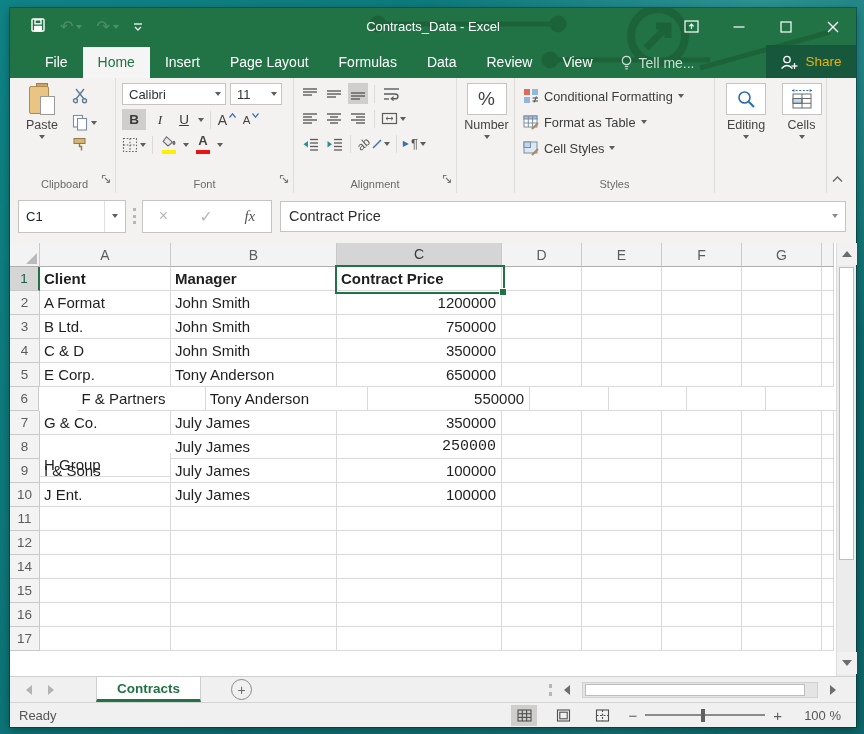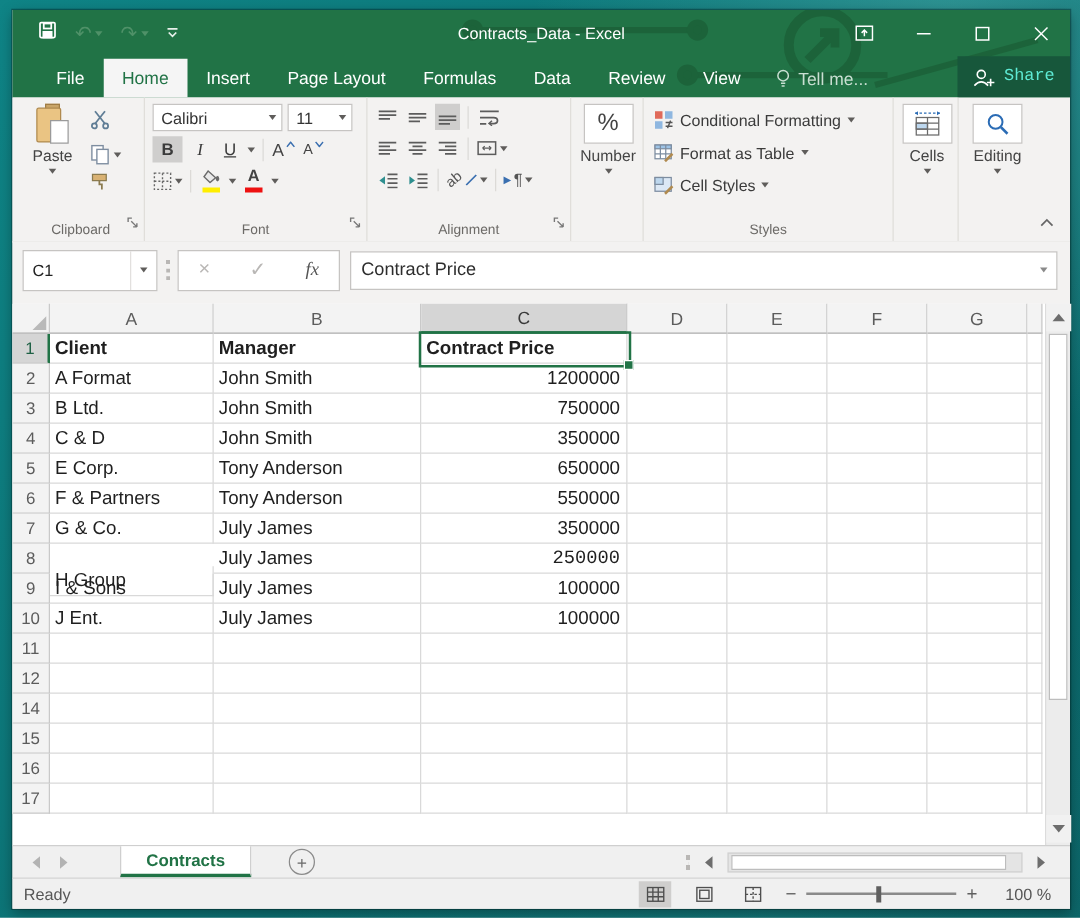--- a/index.html
+++ b/index.html
@@ -16,22 +16,22 @@
   .titlebar{position:absolute;top:0;left:0;right:0;height:37px;display:flex;align-items:center;}
   .qat{display:flex;align-items:center;gap:14px;padding-left:20px;position:relative;z-index:2;}
   .qat .ghost{color:#4f9168;font-family:"DejaVu Sans",sans-serif;font-size:16px;line-height:16px;display:flex;align-items:center;gap:3px;}
   .title{position:absolute;left:0;right:0;text-align:center;color:#fff;font-size:13px;z-index:1;}
   .wincontrols{position:absolute;right:0;top:0;height:37px;display:flex;z-index:2;}
   .wbtn{width:47px;height:37px;display:flex;align-items:center;justify-content:center;}
   .tabsrow{position:absolute;top:37px;left:0;right:0;height:33px;display:flex;align-items:flex-end;padding-left:20px;z-index:2;}
   .mtab{height:31px;line-height:31px;padding:0 15px;color:#fff;font-size:14px;white-space:nowrap;}
   .mtab.active{background:#f5f5f5;color:#217346;}
   .tellme{height:31px;display:flex;align-items:center;gap:6px;color:#c9dfd2;font-size:14px;padding:0 12px;}
-  .share{position:absolute;right:0;top:0;height:33px;width:90px;background:#17573b;color:#5eead4;
-    display:flex;align-items:center;justify-content:center;gap:7px;font-size:13.5px;font-family:Liberation Mono, monospace;}
+  .share{position:absolute;right:0;top:0;height:33px;width:90px;background:#17573b;color:#eab308;
+    display:flex;align-items:center;justify-content:center;gap:7px;font-size:13.5px;}
   
   .ribbon{position:absolute;top:70px;left:0;right:0;height:115px;background:#f3f2f1;
     border-bottom:1px solid #d2d0ce;display:flex;padding-left:4px;}
   .rgroup{position:relative;border-right:1px solid #e0deda;padding:5px 4px 20px 6px;box-sizing:border-box;}
   .rlabel{position:absolute;bottom:3px;left:0;right:0;text-align:center;font-size:11px;color:#6c6a67;}
   .launcher{position:absolute;right:4px;bottom:5px;}
   .bigbtn{display:flex;flex-direction:column;align-items:center;justify-content:flex-start;gap:3px;height:86px;}
   .biglabel{font-size:12.5px;color:#444;}
   .dd{width:0;height:0;border-left:3.5px solid transparent;border-right:3.5px solid transparent;border-top:4px solid #5f5d5b;display:inline-block;vertical-align:middle;}
   .dd.green{border-top-color:#4f9168;}
@@ -516,55 +516,55 @@
           <rect x="1" y="2" width="6.5" height="5.5" fill="#bdd7ee"></rect>
             </g>
           <line x1="9" y1="15" x2="15" y2="9" stroke="#b08a4f" stroke-width="2"></line>
           </svg>
         <span>Cell Styles</span>
         <span class="dd"></span>
       </div>
       <div class="rlabel">Styles</div>
     </div>
 
-    <div class="rgroup" style="width:52px">
-      <div class="bigbtn">
-        <span style="width:38px;height:30px;background:#fff;border:1px solid #c6c4c2;display:flex;align-items:center;justify-content:center;">
-          <svg width="24" height="22" viewBox="0 0 24 22">
-            <g stroke="#2b6cb5" stroke-width="1" stroke-dasharray="2 1.6">
-                <line x1="2" y1="2.5" x2="22" y2="2.5"></line>
-              </g>
-            <path d="M2 2.5 l2.4 -1.6 v3.2 Z M22 2.5 l-2.4 -1.6 v3.2 Z" fill="#2b6cb5"></path>
-            <g stroke="#6a6a6a" fill="#fff" stroke-width="1">
-                <rect x="3" y="6" width="18" height="14"></rect>
-              </g>
-            <rect x="3" y="10.5" width="9" height="4.8" fill="#bdd7ee" stroke="#6a6a6a"></rect>
-            <g stroke="#6a6a6a" stroke-width="1">
-                <line x1="12" y1="6" x2="12" y2="20"></line>
-                <line x1="3" y1="10.5" x2="21" y2="10.5"></line>
-                <line x1="3" y1="15.3" x2="21" y2="15.3"></line>
-              </g>
-            </svg>
-        </span>
-        <span class="biglabel">Cells</span>
-        <span class="dd"></span>
-      </div>
-    </div>
-
     <div class="rgroup" style="width:60px;border-right:none;">
       <div class="bigbtn">
         <span style="width:38px;height:30px;background:#fff;border:1px solid #c6c4c2;display:flex;align-items:center;justify-content:center;">
           <svg width="20" height="20" viewBox="0 0 20 20">
             <g stroke="#2b6cb5" fill="none">
                 <circle cx="8.5" cy="8.5" r="5.5" stroke-width="1.6"></circle>
             <line x1="12.8" y1="12.8" x2="18" y2="18" stroke-width="2"></line>
               </g>
             </svg>
         </span>
         <span class="biglabel">Editing</span>
+        <span class="dd"></span>
+      </div>
+    </div>
+
+    <div class="rgroup" style="width:52px">
+      <div class="bigbtn">
+        <span style="width:38px;height:30px;background:#fff;border:1px solid #c6c4c2;display:flex;align-items:center;justify-content:center;">
+          <svg width="24" height="22" viewBox="0 0 24 22">
+            <g stroke="#2b6cb5" stroke-width="1" stroke-dasharray="2 1.6">
+                <line x1="2" y1="2.5" x2="22" y2="2.5"></line>
+              </g>
+            <path d="M2 2.5 l2.4 -1.6 v3.2 Z M22 2.5 l-2.4 -1.6 v3.2 Z" fill="#2b6cb5"></path>
+            <g stroke="#6a6a6a" fill="#fff" stroke-width="1">
+                <rect x="3" y="6" width="18" height="14"></rect>
+              </g>
+            <rect x="3" y="10.5" width="9" height="4.8" fill="#bdd7ee" stroke="#6a6a6a"></rect>
+            <g stroke="#6a6a6a" stroke-width="1">
+                <line x1="12" y1="6" x2="12" y2="20"></line>
+                <line x1="3" y1="10.5" x2="21" y2="10.5"></line>
+                <line x1="3" y1="15.3" x2="21" y2="15.3"></line>
+              </g>
+            </svg>
+        </span>
+        <span class="biglabel">Cells</span>
         <span class="dd"></span>
       </div>
     </div>
 
     <span class="collapse">
       <svg width="13" height="8" viewBox="0 0 13 8">
           <path d="M2 6.5 L6.5 2 L11 6.5" fill="none" stroke="#666" stroke-width="1.4"></path>
         </svg>
     </span>
   </div>
@@ -656,21 +656,21 @@
           <div class="cell" style="width: 166px;">Tony Anderson</div>
           <div class="cell num" style="width: 165px;">650000</div>
           <div class="cell" style="width: 80px;"></div>
           <div class="cell" style="width: 80px;"></div>
           <div class="cell" style="width: 80px;"></div>
           <div class="cell" style="width: 80px;"></div>
           <div class="cell" style="width: 12px;"></div>
         </div>
         <div class="grow">
           <div class="rh">6</div>
-          <div class="cell" style="width: 131px;">F &amp; Partners</div>
+          <div class="cell" style="width: 131px; margin-left: 38px;">F &amp; Partners</div>
           <div class="cell" style="width: 166px;">Tony Anderson</div>
           <div class="cell num" style="width: 165px;">550000</div>
           <div class="cell" style="width: 80px;"></div>
           <div class="cell" style="width: 80px;"></div>
           <div class="cell" style="width: 80px;"></div>
           <div class="cell" style="width: 80px;"></div>
           <div class="cell" style="width: 12px;"></div>
         </div>
         <div class="grow">
           <div class="rh">7</div>

